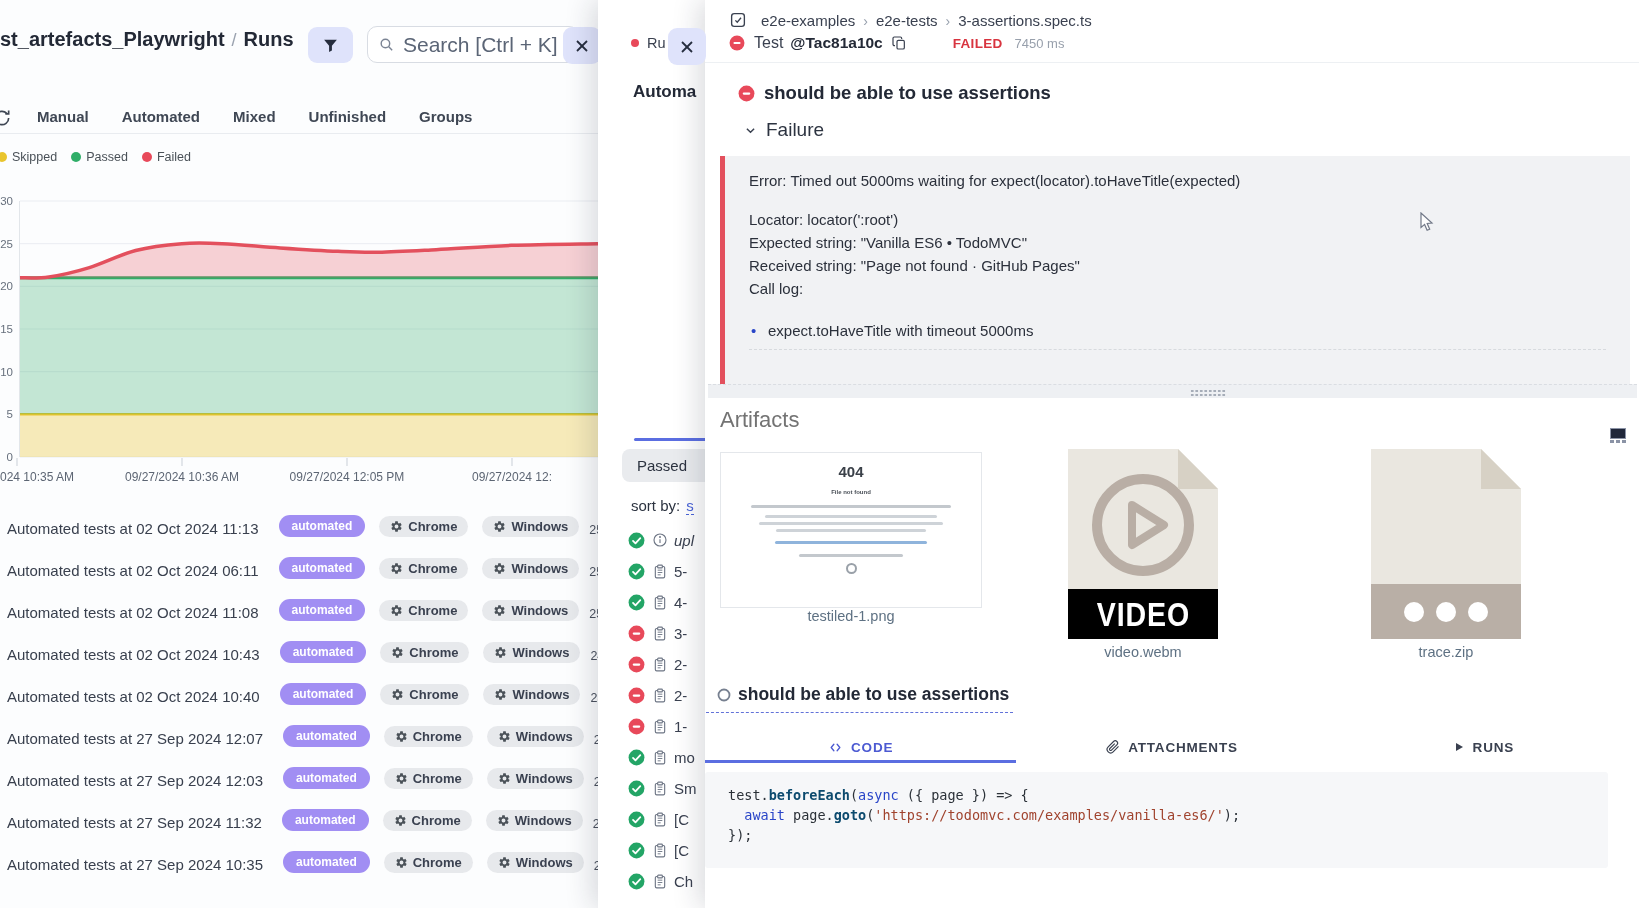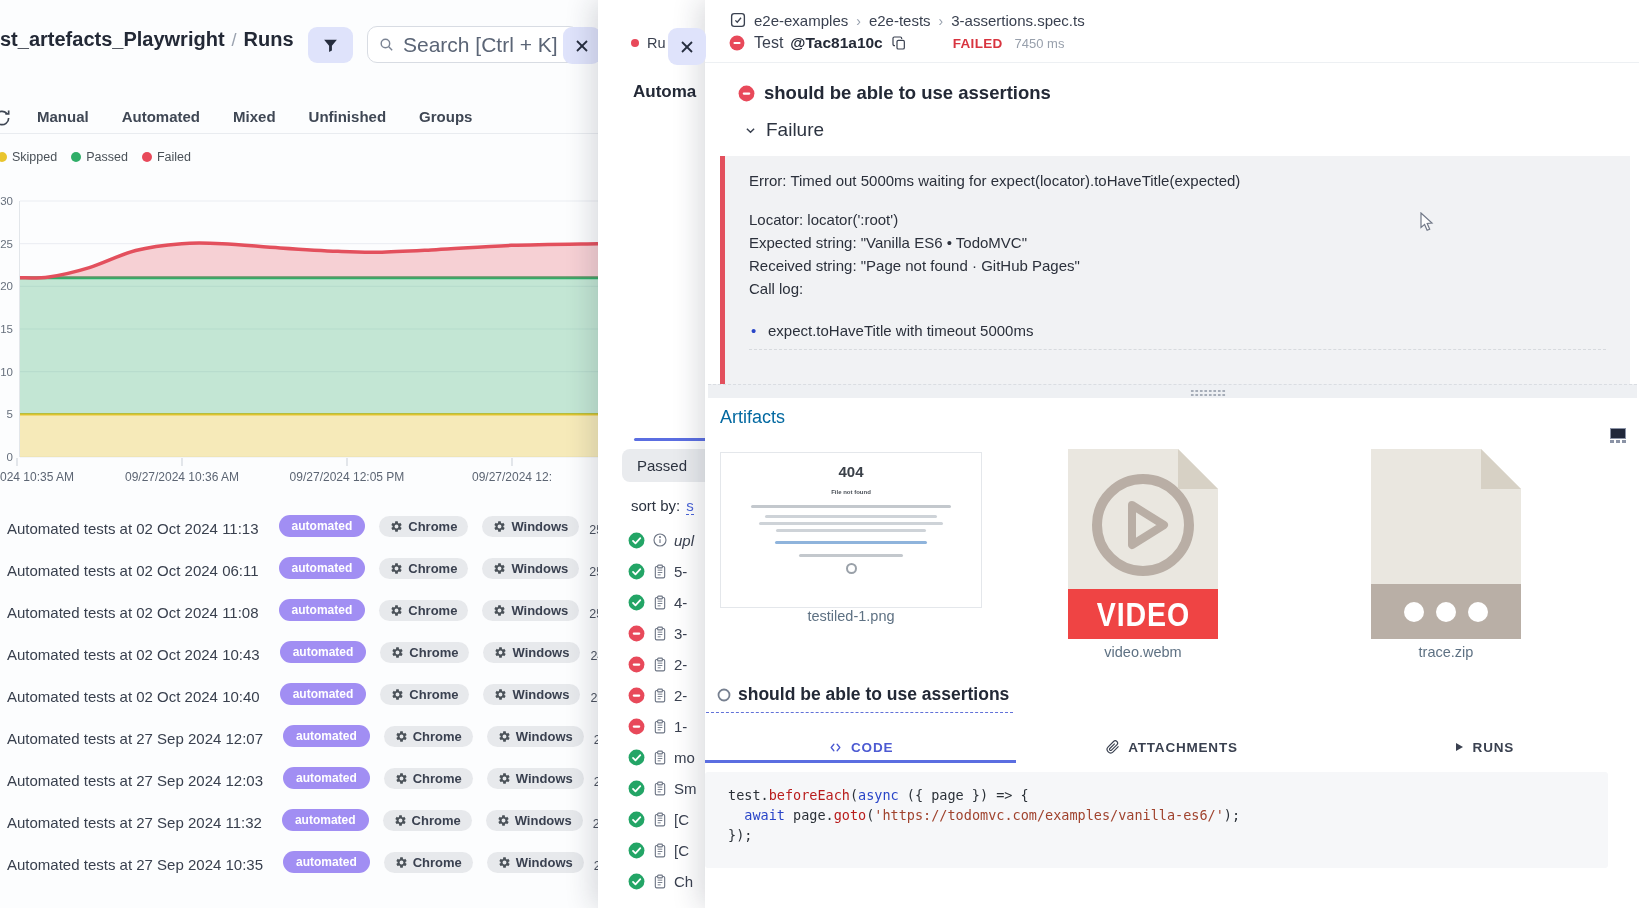--- a/index.html
+++ b/index.html
@@ -52,21 +52,21 @@
   .d1-sort { position:absolute; left:33px; top:497px; font-size:15px; color:#2c3340; white-space:nowrap; }
   .d1-sort a { color:#4a63d8; text-decoration:none; border-bottom:1px dashed #4a63d8; margin-left:6px; cursor:pointer; }
   .mid-row { position:absolute; left:30px; height:24px; display:flex; align-items:center; white-space:nowrap; cursor:pointer; }
   .mid-row .sicon { margin-right:7px; display:flex; }
   .mid-row .dicon { margin-right:6px; display:flex; }
   .mid-label { font-size:15px; color:#3a4150; }
   .mid-label.it { font-style:italic; }
 
   
   .bc-row { position:absolute; left:24px; top:11px; display:flex; align-items:center; }
-  .bc-text { margin-left:7px; font-size:15px; color:#3a4150; white-space:nowrap; }
+  .bc-text { margin-left:14px; font-size:15px; color:#3a4150; white-space:nowrap; }
   .bc-text .crumb { cursor:pointer; }
   .bc-sep { color:#97a0ad; margin:0 8px; font-size:14px; }
   .test-row { position:absolute; left:24px; top:34px; display:flex; align-items:center; }
   .test-label { margin-left:9px; font-size:16px; color:#3a4150; }
   .test-tag { margin-left:7px; font-size:15.5px; font-weight:bold; color:#232936; }
   .copy-ic { margin-left:8px; display:flex; cursor:pointer; }
   .t-status { margin-left:46px; font-size:13.5px; font-weight:bold; color:#d8343f; letter-spacing:.3px; }
   .t-dur { margin-left:12px; font-size:13px; color:#98a0ac; }
   .d2-divider { position:absolute; left:0; top:62px; width:934px; height:1px; background:#edf0f3; }
   .d2-title { position:absolute; left:24px; top:82px; display:flex; align-items:center; }
@@ -77,52 +77,52 @@
   .err-box { position:absolute; left:15px; top:156px; width:910px; height:228px; background:#f1f2f4; border-left:5px solid #e3505d; padding:16px 24px 0 24px; overflow:hidden; }
   .err-line { font-size:15px; color:#2b303b; margin-bottom:19px; }
   .err-detail { font-size:15px; color:#2b303b; line-height:23px; }
   .err-bullets { list-style:none; margin-top:12px; }
   .err-bullets li { position:relative; padding:10px 0 10px 19px; font-size:15px; color:#2b303b; border-bottom:1px dashed #d7dade; }
   .err-bullets li::before { content:"•"; position:absolute; left:2px; color:#2946c8; }
   .resize-strip { position:absolute; left:3px; top:384px; width:929px; height:14px; background:#eef0f3; border-top:1px dashed #dadde2; cursor:row-resize; }
   .drag-dots { position:absolute; left:482px; top:4px; width:36px; height:7px;
     background-image:radial-gradient(circle, #a6adb8 1.1px, transparent 1.3px); background-size:4.5px 4px; }
 
-  .art-head { position:absolute; left:15px; top:407px; font-size:18px; color:#0369a1; }
+  .art-head { position:absolute; left:15px; top:407px; font-size:22px; color:#737373; }
   .gallery-ic { position:absolute; left:905px; top:428px; width:16px; height:16px; cursor:pointer; }
   .gallery-ic .scr { position:absolute; left:0; top:0; width:16px; height:11px; background:#20273a; border:1px solid #8b93a6; }
   .gallery-ic .kb { position:absolute; top:12px; width:4px; height:3px; background:#8b93a6; }
 
   .art-thumb { position:absolute; left:15px; top:452px; width:262px; height:156px; background:#fff; border:1px solid #e4e7eb; text-align:center; padding-top:10px; cursor:pointer; }
   .thumb-404 { font-size:15px; color:#3b4149; font-weight:bold; }
   .thumb-sub { font-size:6px; font-weight:bold; color:#4a5058; margin-top:9px; }
   .tline { height:3px; margin:0 auto; border-radius:2px; background:#ced3d8; }
   .tline.blue { background:#8fb4dc; }
   .octo { width:11px; height:11px; border:2px solid #9aa1a9; border-radius:50%; margin:6px auto 0; }
   .art-caption { position:absolute; font-size:14.5px; color:#5e7183; text-align:center; cursor:pointer; }
 
   .file-icon { position:absolute; top:449px; width:150px; height:190px; cursor:pointer; }
   .file-page { position:absolute; inset:0; background:#eae7e0; clip-path:polygon(0 0, 110px 0, 100% 40px, 100% 100%, 0 100%); }
   .file-fold { position:absolute; right:0; top:0; width:40px; height:40px; background:#d7d1c5; clip-path:polygon(0 0, 100% 100%, 0 100%); }
-  .v-band { position:absolute; left:0; right:0; bottom:0; height:50px; background:#ef4444; display:flex; align-items:center; justify-content:center; }
+  .v-band { position:absolute; left:0; right:0; bottom:0; height:50px; background:#000000; display:flex; align-items:center; justify-content:center; }
   .v-band span { color:#fff; font-weight:bold; font-size:34px; letter-spacing:1px; transform:scaleX(.84); }
   .z-band { position:absolute; left:0; right:0; bottom:0; height:55px; background:#b9afa6; display:flex; align-items:center; justify-content:center; gap:12px; }
   .z-dot { width:20px; height:20px; background:#fff; border-radius:50%; }
 
   .linked-title { position:absolute; left:1px; top:684px; display:flex; align-items:center; padding:0 4px 7px 4px; border-bottom:1px dashed #6272d9; cursor:pointer; }
   .linked-title span { margin-left:7px; font-size:17.5px; font-weight:bold; color:#232936; }
 
   .dtabs { position:absolute; left:0; top:733px; width:934px; height:28px; display:flex; }
   .dtab { flex:1 1 0; display:flex; align-items:center; justify-content:center; gap:8px; font-size:13.5px; font-weight:bold; letter-spacing:.8px; color:#3a4150; cursor:pointer; }
   .dtab.active { color:#4c5ad2; }
   .dtab-underline { position:absolute; left:0; top:760px; width:311px; height:3px; background:#5b6ee1; }
 
   .code-block { position:absolute; left:0; top:772px; width:903px; height:96px; background:#f6f7f9; border-radius:3px; padding:13px 0 0 23px; }
   .code-line { font-family:"DejaVu Sans Mono", monospace; font-size:13.5px; line-height:20px; white-space:pre; }
-  .tk-p { color:#2b3138; } .tk-k { color:#2945c8; } .tk-m { color:#b91c1c; } .tk-s { color:#a0432e; }
+  .tk-p { color:#2b3138; } .tk-k { color:#2945c8; } .tk-m { color:#0c4a6e;font-weight:bold; } .tk-s { color:#a0432e; }
 
   .cursor { position:absolute; left:715px; top:212px; z-index:50; pointer-events:none; }
 </style>
 </head>
 <body>
 
 <div id="app">
 
   <section class="left-panel">
     <div class="lp-title">

